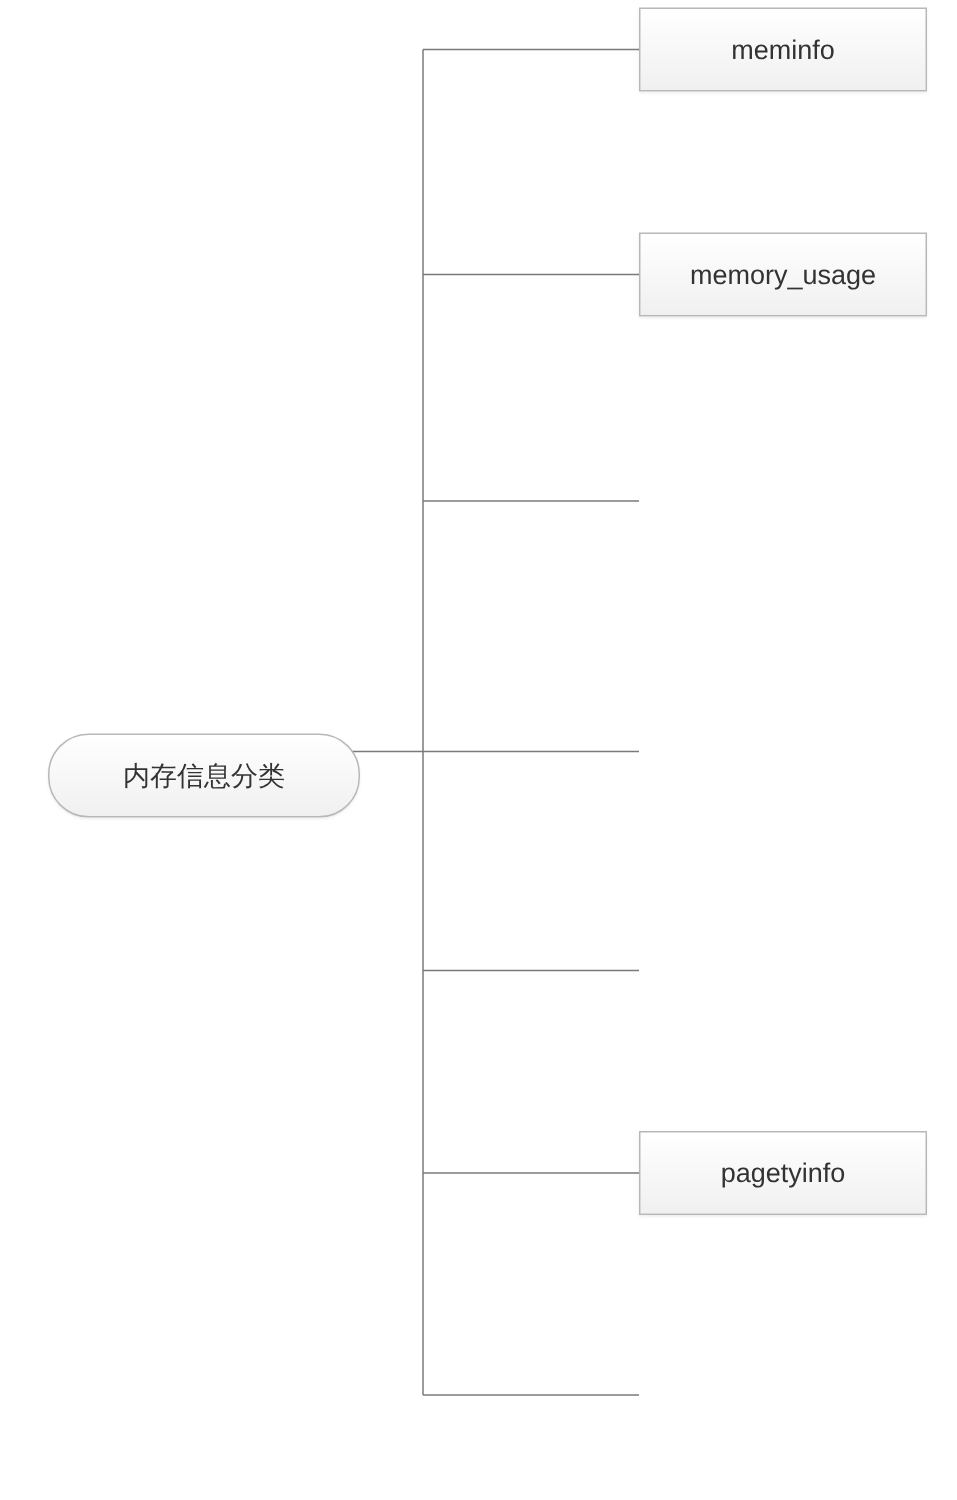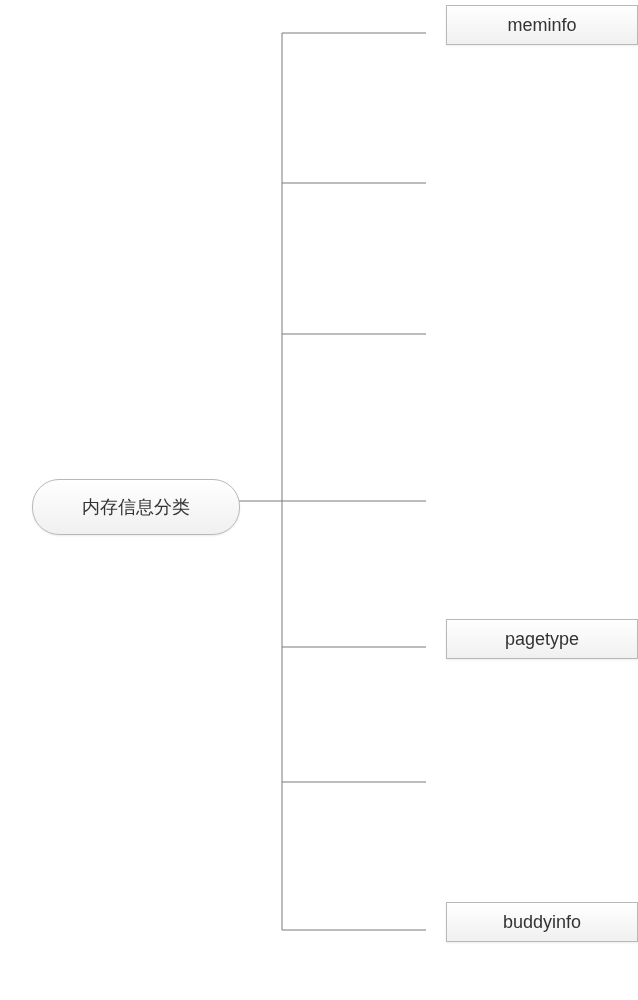--- a/index.html
+++ b/index.html
@@ -9,22 +9,22 @@
     position: absolute;
     border: 1px solid #b8b8b8;
     background: linear-gradient(to bottom, #ffffff 0%, #f0f0f0 100%);
     display: flex;
     align-items: center;
     justify-content: center;
     font-size: 18px;
     color: #333;
     box-shadow: 0 1px 2px rgba(0,0,0,0.08);
   }
-  .root-node { left: 32px; top: 479px; width: 208px; height: 56px; border-radius: 27px; }
-  .child-node { left: 446px; width: 192px; height: 40px; }
+  .root-node { left: 32px; top: 489px; width: 208px; height: 56px; border-radius: 27px; }
+  .child-node { left: 426px; width: 192px; height: 56px; }
   svg.connectors { position: absolute; left: 0; top: 0; width: 638px; height: 1000px; pointer-events: none; }
 </style>
 </head>
 <body>
 
 <div class="canvas">
 
   <svg class="connectors">
     <g id="conn-group" stroke="#7a7a7a" stroke-width="1" fill="none">
         <line x1="204" y1="501" x2="282" y2="501"></line>
@@ -39,20 +39,20 @@
       </g>
   </svg>
 
   <div class="node root-node">
     <span>内存信息分类</span>
   </div>
 
   <div class="node child-node" style="top:5px">
     <span>meminfo</span>
   </div>
-  <div class="node child-node" style="top:619px">
-    <span>pagetype</span>
+  <div class="node child-node" style="top:155px">
+    <span>memory_usage</span>
   </div>
-  <div class="node child-node" style="top:902px">
-    <span>buddyinfo</span>
+  <div class="node child-node" style="top:754px">
+    <span>pagetyinfo</span>
   </div>
 
 </div>
 
 </body></html>

